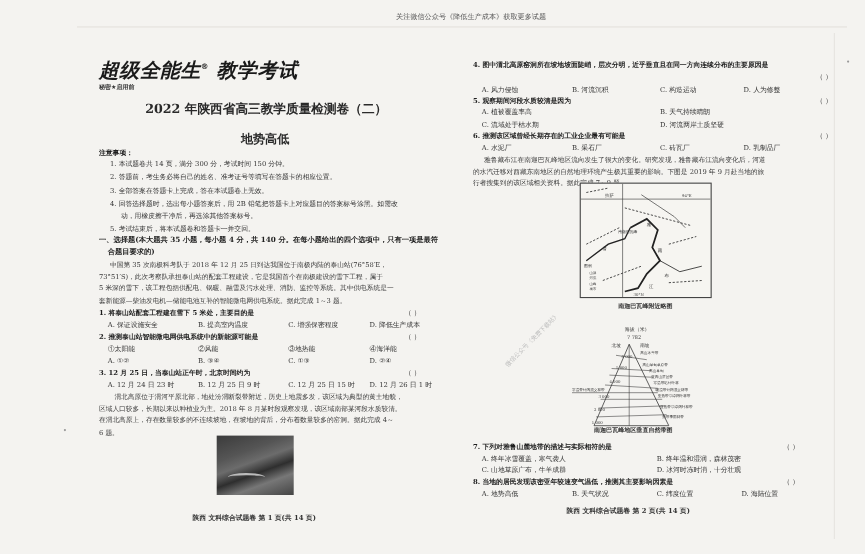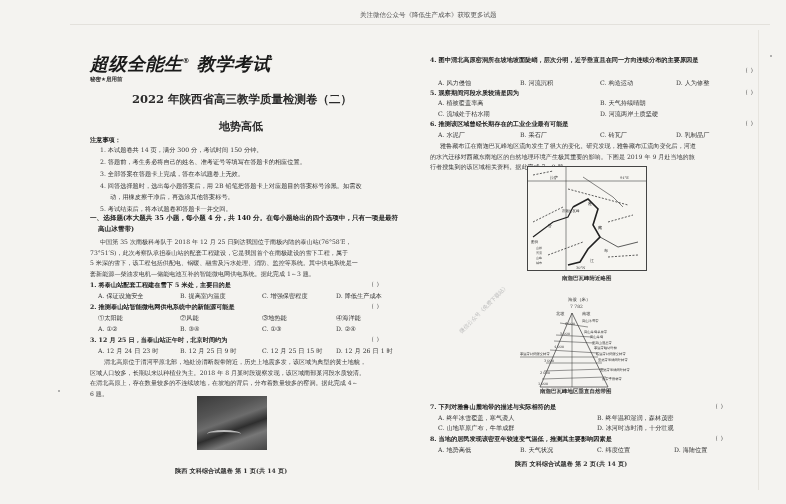--- a/index.html
+++ b/index.html
@@ -48,21 +48,21 @@
 
   <div class="abs txt b" style="top:123px;left:90px;">注意事项：</div>
   <div class="abs txt" style="top:133px;left:100px;">1. 本试题卷共 14 页，满分 300 分，考试时间 150 分钟。</div>
   <div class="abs txt" style="top:145px;left:100px;">2. 答题前，考生务必将自己的姓名、准考证号等填写在答题卡的相应位置。</div>
   <div class="abs txt" style="top:157px;left:100px;">3. 全部答案在答题卡上完成，答在本试题卷上无效。</div>
   <div class="abs txt" style="top:169px;left:100px;">4. 回答选择题时，选出每小题答案后，用 2B 铅笔把答题卡上对应题目的答案标号涂黑。如需改</div>
   <div class="abs txt" style="top:180px;left:110px;">动，用橡皮擦干净后，再选涂其他答案标号。</div>
   <div class="abs txt" style="top:192px;left:100px;">5. 考试结束后，将本试题卷和答题卡一并交回。</div>
 
   <div class="abs txt b" style="top:202px;left:90px;font-size:6.6px;">一、选择题(本大题共 35 小题，每小题 4 分，共 140 分。在每小题给出的四个选项中，只有一项是最符</div>
-  <div class="abs txt b" style="top:213px;left:98px;font-size:6.6px;">高山冰雪带)</div>
+  <div class="abs txt b" style="top:213px;left:98px;font-size:6.6px;">合题目要求的)</div>
 
   <div class="abs para" style="top:225px;left:100px;">中国第 35 次南极科考队于 2018 年 12 月 25 日到达我国位于南极内陆的泰山站(76°58′E，</div>
   <div class="abs para" style="top:236px;left:90px;">73°51′S)，此次考察队承担泰山站的配套工程建设，它是我国首个在南极建设的雪下工程，属于</div>
   <div class="abs para" style="top:246px;left:90px;">5 米深的雪下，该工程包括供配电、锅暖、融雪及污水处理、消防、监控等系统。其中供电系统是一</div>
   <div class="abs para" style="top:257px;left:90px;">套新能源—柴油发电机—储能电池互补的智能微电网供电系统。据此完成 1～3 题。</div>
 
   <div class="abs txt b" style="top:268px;left:90px;">1. 将泰山站配套工程建在雪下 5 米处，主要目的是</div>
   <div class="abs paren" style="top:268px;left:368px;">（     ）</div>
   <div class="abs txt" style="top:279px;left:98px;">A. 保证设施安全</div>
   <div class="abs txt" style="top:279px;left:180px;">B. 提高室内温度</div>

